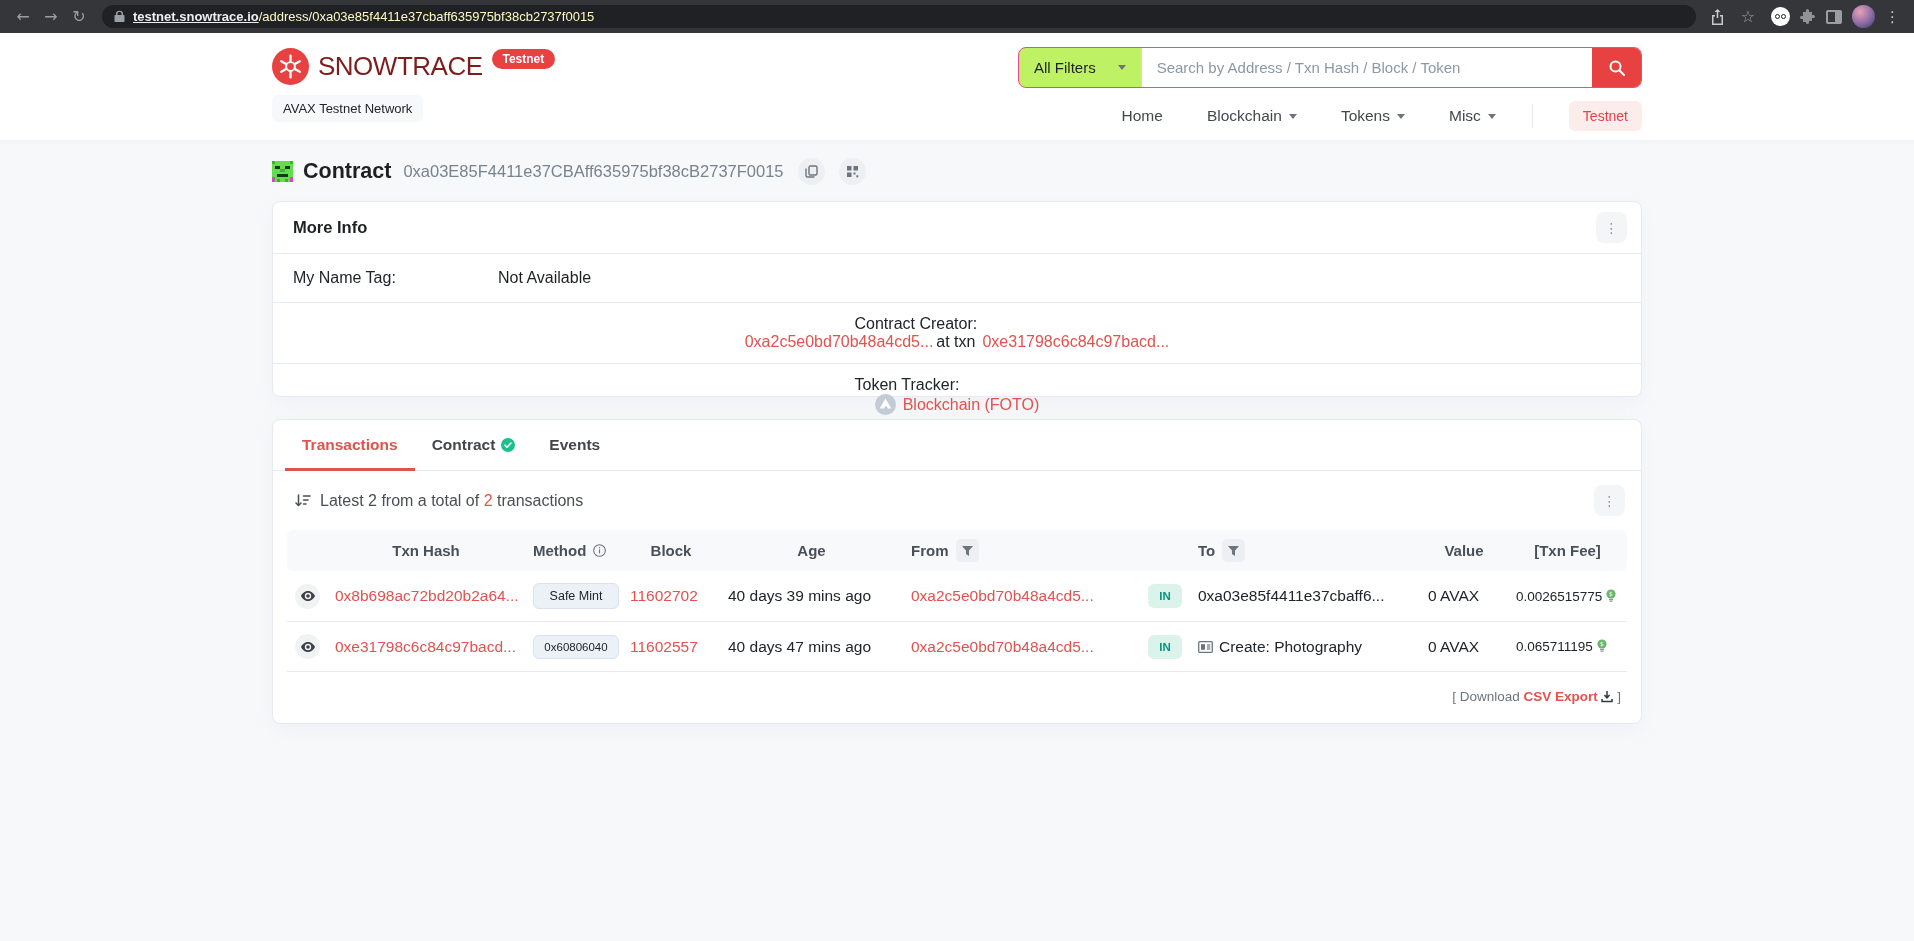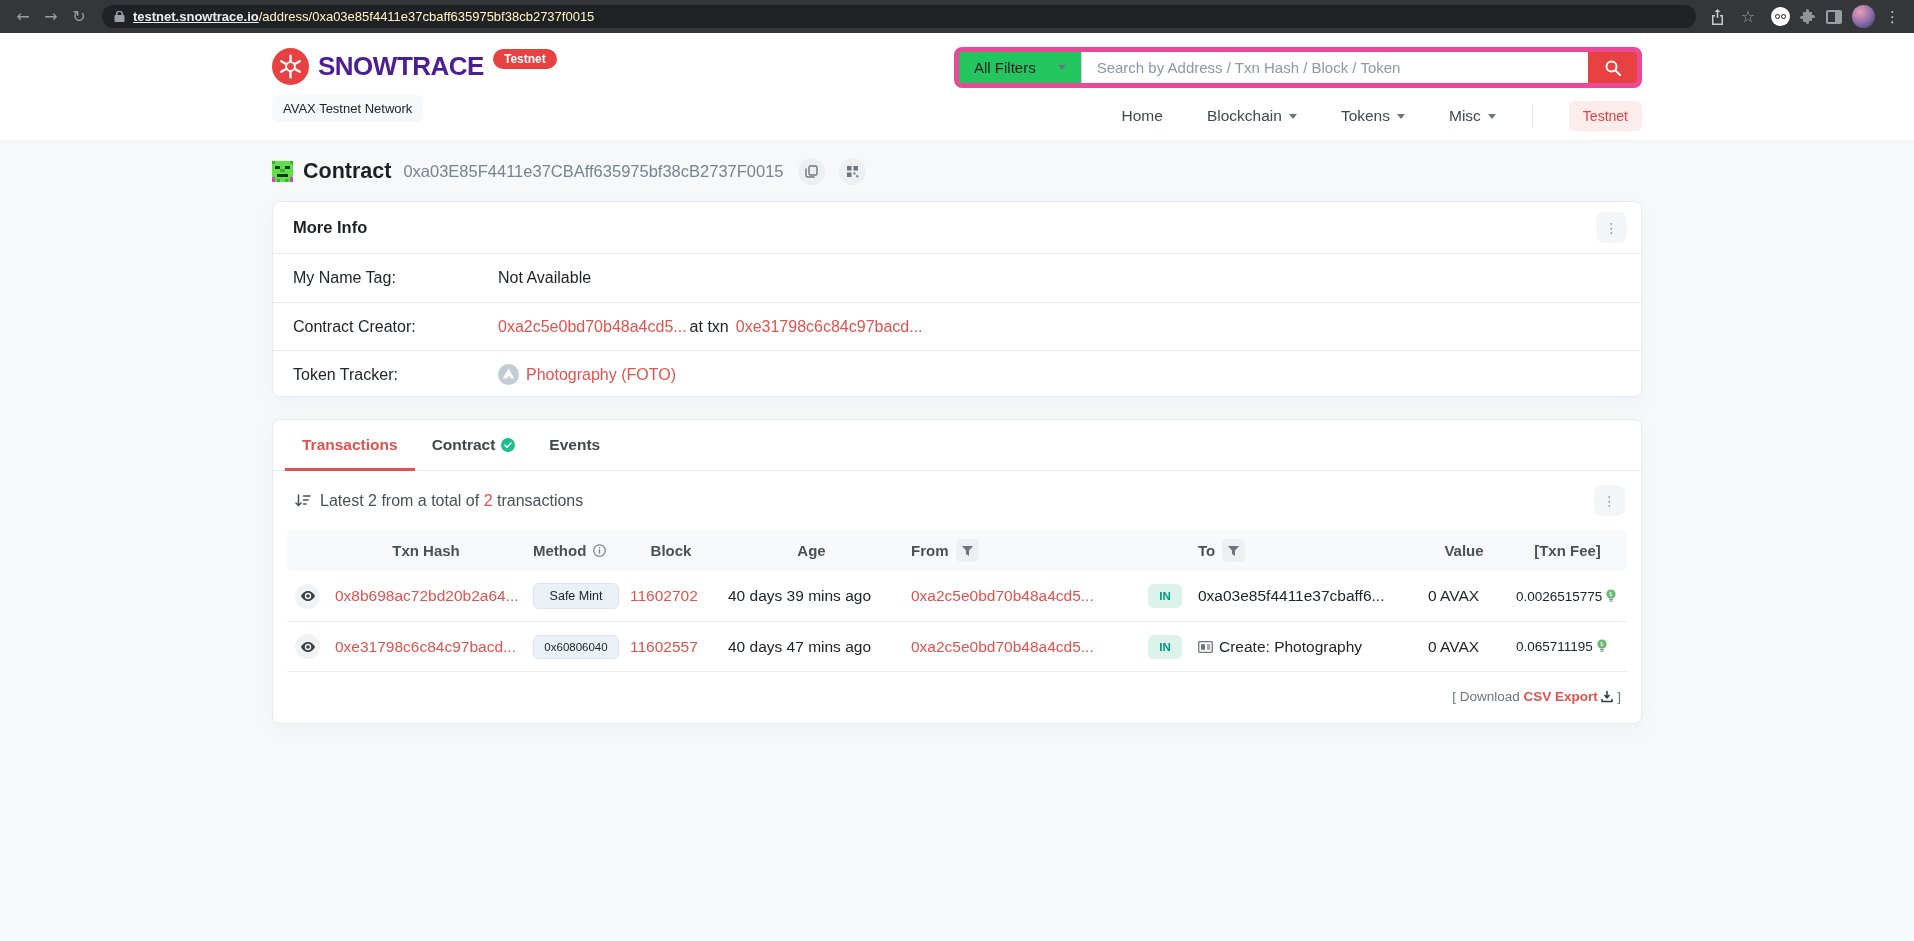--- a/index.html
+++ b/index.html
@@ -36,28 +36,28 @@
   .sidebar-glyph::after { content:""; position:absolute; right:0; top:0; width:5px; height:10px; background:#9a9ea3; }
   .kebab-white { color: #c7c9cc; font-size: 15px; font-family:"DejaVu Sans",sans-serif; letter-spacing: 0; }
 
   
   .site-header { background: #fff; height: 107px; }
   .container { width: 1370px; margin: 0 auto; }
   .header-inner { display: flex; justify-content: space-between; height: 100%; }
   .logo-block { padding-top: 15px; }
   .logo-row { display: flex; align-items: flex-start; gap: 9px; }
   .logo-mark { width: 37px; height: 37px; }
-  .logo-text { font-size: 26px; font-weight: 700; color: #4c1d95; letter-spacing: -0.5px; line-height: 37px; }
+  .logo-text { font-size: 26px; font-weight: 400; color: #7f1d1d; letter-spacing: -0.5px; line-height: 37px; }
   .logo-badge { background: #e84142; color: #fff; font-size: 12px; font-weight: 700;
     border-radius: 11px; padding: 3px 11px; margin-top: 1px; }
   .network-pill { display: inline-block; margin-top: 10px; background: #f7f8f9;
     border-radius: 6px; padding: 6px 11px; font-size: 13px; color: #21252b; }
   .header-right { display: flex; flex-direction: column; align-items: flex-end; padding-top: 14px; gap: 13px; }
-  .search-bar { display: flex; width: 688px; height: 41px; border: 5px solid #ec4899;
-    border-radius: 8px; background: #22c55e; overflow: hidden; }
+  .search-bar { display: flex; width: 624px; height: 41px; border: 1px solid #ec4899;
+    border-radius: 8px; background: #bef264; overflow: hidden; }
   .search-filter { display: flex; align-items: center; gap: 22px; padding: 0 15px;
     border-right: 1px solid #d5dae2; font-size: 15px; color: #1e2022; cursor: pointer; }
   .caret-down { width: 0; height: 0; border-left: 4.5px solid transparent;
     border-right: 4.5px solid transparent; border-top: 5px solid #6c757d; display: inline-block; }
   .search-input { flex: 1; border: none; outline: none; padding: 0 15px; font-size: 15px;
     color: #495057; font-family: "Liberation Sans", sans-serif; }
   .search-input::placeholder { color: #8c98a4; }
   .search-btn { width: 49px; background: #e84142; border: none; display: flex;
     align-items: center; justify-content: center; cursor: pointer; }
   .nav-row { display: flex; align-items: center; gap: 36px; font-size: 15.5px; color: #43474c; font-weight: 500; }
@@ -79,21 +79,21 @@
   .card { background: #fff; border: 1px solid #e7eaf3; border-radius: 8px;
     box-shadow: 0 6px 18px rgba(189,197,209,.12); }
   .half-card { flex: 1; height: 196px; }
   .card-header { display: flex; justify-content: space-between; align-items: center;
     padding: 14px 20px; border-bottom: 1px solid #e7eaf3; }
   .card-title { font-size: 16.5px; font-weight: 700; color: #1e2022; }
   .kebab-btn { width: 31px; height: 31px; border-radius: 8px; background: #f4f5f7; border: none;
     color: #8c98a4; font-size: 14px; cursor: pointer; font-family: "DejaVu Sans", sans-serif; }
   .mi-header { padding: 10px 14px 10px 20px; }
   .info-row { display: flex; align-items: center; padding: 12px 20px; font-size: 16px; min-height: 48px; }
-  .info-row + .info-row { border-top: 1px solid #e7eaf3; }
+  .info-row + .info-row { border-top: 1px solid #e7eaf3; flex-direction: column; }
   .info-label { width: 205px; flex-shrink: 0; color: #21252b; }
   .red-link { color: #e2524e; text-decoration: none; cursor: pointer; }
   .at-txn { color: #21252b; margin: 0 7px 0 3px; }
   .token-row-val { display: flex; align-items: center; gap: 7px; }
   .balance-row { padding-top: 17px; }
 
   
   .tabs-card { margin-bottom: 30px; }
   .tab-bar { display: flex; padding: 0 12px; border-bottom: 1px solid #e7eaf3; }
   .tab { padding: 16px 17px 14px; font-size: 15.5px; font-weight: 600; color: #43474c;
@@ -292,21 +292,21 @@
         </div>
         <div class="info-row">
           <span class="info-label">Token Tracker:</span>
           <span class="token-row-val">
             <span style="display:flex">
               <svg width="21" height="21" viewBox="0 0 21 21">
                   <circle cx="10.5" cy="10.5" r="10.5" fill="#c3cbd4"></circle>
                   <path d="M10.5 4.5l5.8 10h-3.4l-1-1.8c-.6-1-1.3-1-1.9 0l-1 1.8H4.7l5.8-10z" fill="#fff"></path>
                 </svg>
             </span>
-            <a class="red-link">Photography (FOTO)</a>
+            <a class="red-link">Blockchain (FOTO)</a>
           </span>
         </div>
       </div>
     </div>
 
     <div class="card tabs-card">
       <div class="tab-bar">
         <span class="tab active">Transactions</span>
         <span class="tab">
           <span>Contract</span>

